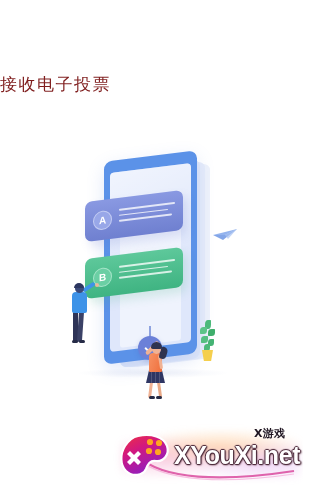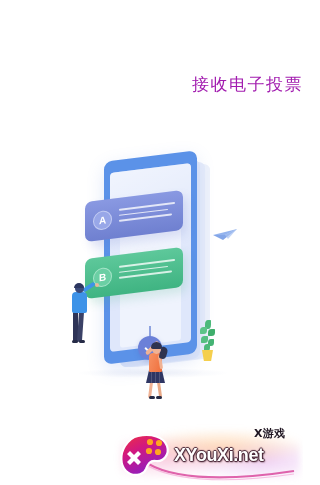--- a/index.html
+++ b/index.html
@@ -14,24 +14,24 @@
     width:303px; height:485px;
     background:#ffffff;
     overflow:hidden;
   }
 
   
   #page-title{
     position:absolute;
     left:0; top:72px;
     width:303px;
-    text-align:right;
+    text-align:left;
     font-size:17px;
     letter-spacing:1.5px;
-    color:#a21caf;
+    color:#7f1d1d;
     font-family:"DejaVu Sans", sans-serif;
     line-height:24px;
     white-space:nowrap;
   }
 
   
   #illustration{
     position:absolute;
     left:0; top:140px;
     width:303px; height:265px;
@@ -236,21 +236,21 @@
     position:absolute; left:24px; top:30px; width:160px; height:28px;
   }
   .wm-pad{
     position:absolute;
     left:6px; top:8px;
     width:54px; height:46px;
   }
   .wm-text{
     position:absolute;
     left:62px; top:18px;
-    font-size:18px;
+    font-size:25px;
     font-weight:bold;
     letter-spacing:-.4px;
     color:#ffffff;
     font-family:"Liberation Sans", sans-serif;
     line-height:27px;
     white-space:nowrap;
     text-shadow:
       0 0 1px #4a2838, 1px 0 1px #4a2838, -1px 0 1px #4a2838,
       0 1px 1px #4a2838, 0 -1px 1px #4a2838, 1px 1px 2px rgba(60,20,40,.8);
   }

